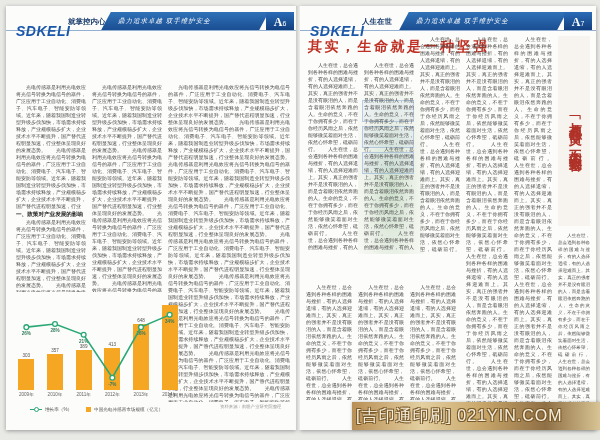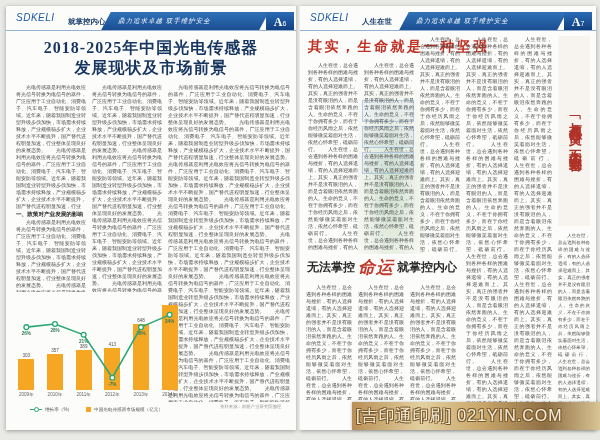--- a/index.html
+++ b/index.html
@@ -4,21 +4,21 @@
 <style>
   html,body{margin:0;padding:0;}
   body{width:600px;height:440px;background:#e9e9e6;font-family:"Liberation Sans",sans-serif;position:relative;overflow:hidden;}
   .pg{position:absolute;top:6px;height:424px;background:#fcfcfa;box-shadow:0 1px 4px rgba(0,0,0,.35);}
   #pgL{left:6px;width:290px;}
   #pgR{left:300px;width:296px;}
   .fold{position:absolute;left:296px;top:6px;width:4px;height:424px;background:linear-gradient(90deg,#c9c9c6,#efefec);}
 
   
   .hdr{position:absolute;left:0;top:6px;width:100%;height:18px;}
-  .hdr .logo{position:absolute;left:10px;top:0;font-style:italic;font-weight:normal;font-size:10px;color:#1a57aa;letter-spacing:.5px;}
+  .hdr .logo{position:absolute;left:10px;top:11px;font-style:italic;font-weight:bold;font-size:14px;color:#1a57aa;letter-spacing:.5px;}
   .hdr .sect{position:absolute;left:62px;top:5px;font-size:7.5px;color:#1c3e6e;font-weight:bold;}
   .hdr .ribbon{position:absolute;top:0;height:18px;background:linear-gradient(180deg,#2f72b8,#1b4e92);transform:skewX(-28deg);}
   .hdr .slogan{position:absolute;top:5px;color:#fff;font-size:6.5px;font-style:italic;font-family:"Liberation Serif",serif;white-space:nowrap;letter-spacing:1px;}
   .hdr .badge{position:absolute;top:0;width:28px;height:18px;background:linear-gradient(180deg,#2a6cb8,#123f7e);color:#fff;text-align:center;}
   .hdr .badge b{font-size:12px;font-family:"Liberation Serif",serif;}
   .hdr .badge i{font-style:normal;font-size:7px;}
   .hline{position:absolute;left:0;top:24px;width:100%;height:1px;background:#2a61a8;opacity:.5;}
 
   .titleL{position:absolute;left:0;top:32px;width:100%;text-align:center;color:#16355f;font-family:"Liberation Serif",serif;font-weight:bold;font-size:16px;line-height:20px;letter-spacing:1px;}
 
@@ -58,24 +58,20 @@
 <div class="pg" id="pgL">
   <div class="hdr">
     <span class="logo">SDKELI</span>
     <span class="sect">就掌控内心</span>
     <div class="ribbon" style="left:100px;width:158px;"></div>
     <span class="slogan" style="left:112px;">鼎力追求卓越  双手维护安全</span>
     <div class="badge" style="left:260px;"><b>A</b><i>6</i></div>
   </div>
   <div class="hline"></div>
 
-  <div class="titleL">
-    <div>2018-2025年中国光电传感器</div>
-    <div>发展现状及市场前景</div>
-  </div>
 
   <div class="col" style="left:10px;top:78px;width:70px;height:208px;">
     <span>　　光电传感器是利用光电效应将光信号转换为电信号的器件，广泛应用于工业自动化、消费电子、汽车电子、智能安防等领域。近年来，随着我国制造业转型升级步伐加快，市场需求持续释放，产业规模稳步扩大，企业技术水平不断提升，国产替代进程明显加速，行业整体呈现良好的发展态势。　　光电传感器是利用光电效应将光信号转换为电信号的器件，广泛应用于工业自动化、消费电子、汽车电子、智能安防等领域。近年来，随着我国制造业转型升级步伐加快，市场需求持续释放，产业规模稳步扩大，企业技术水平不断提升，国产替代进程明显加速，行业</span>
     <div class="subhead">一、政策对产业发展的影响</div>
     <span>　　光电传感器是利用光电效应将光信号转换为电信号的器件，广泛应用于工业自动化、消费电子、汽车电子、智能安防等领域。近年来，随着我国制造业转型升级步伐加快，市场需求持续释放，产业规模稳步扩大，企业技术水平不断提升，国产替代进程明显加速，行业整体呈现良好的发展态势。　　光电传感器是利用光电效应将光信号转换为电信号的器件，广泛应用于工业自动化、消费电子、汽车电子、智能安防等领域。近年来，随着我国制造业转型升级步伐加快，市场需求持续释放，产业规模稳步扩大，企业技术水平不断提升，国产替代进程明显加速，行业整体呈现良好的发展态势。　　光电传感器是利用光电效应将光信号转换为电信号的器件，</span>
     
     
   </div>
   <div class="col" style="left:86px;top:78px;width:70px;height:208px;">
     <span>　　光电传感器是利用光电效应将光信号转换为电信号的器件，广泛应用于工业自动化、消费电子、汽车电子、智能安防等领域。近年来，随着我国制造业转型升级步伐加快，市场需求持续释放，产业规模稳步扩大，企业技术水平不断提升，国产替代进程明显加速，行业整体呈现良好的发展态势。　　光电传感器是利用光电效应将光信号转换为电信号的器件，广泛应用于工业自动化、消费电子、汽车电子、智能安防等领域。近年来，随着我国制造业转型升级步伐加快，市场需求持续释放，产业规模稳步扩大，企业技术水平不断提升，国产替代进程明显加速，行业整体呈现良好的发展态势。　　光电传感器是利用光电效应将光信号转换为电信号的器件，广泛应用于工业自动化、消费电子、汽车电子、智能安防等领域。近年来，随着我国制造业转型升级步伐加快，市场需求持续释放，产业规模稳步扩大，企业技术水平不断提升，国产替代进程明显加速，行业整体呈现良好的发展态势。　　光电传感器是利用光电效应将光信号转换为电信号的器件，广泛应用于工业自动化、消费电子、汽车电子、智能安防等领域。近年来，随着我国制造业转型升级步伐加快，市场需求持续释放，产业规模稳步扩大，企业技术水平不断提升，国产替代进程明显加速，行业整体呈现良好的发展态势。　　光电传感器是利用光电效应将光信号转换为电信号的器件，广泛应用于工业自动化、消费电子、汽车电子、智能安防等领域。近年来，随着我国制造业转型升级步伐加快，市场需求持续释放，产业规模稳步扩大，企业技术水平不断提升，国产替代进程明显加速，行业整体呈现良好的发展态势。　　光电传感器是利用光电效应将光信号转换为电信号的器件，广泛应用于工业自动化、消费电子、汽车电子、智能安防等领域。近年来，随着我国制造业转型升级步伐加快，市场需求持续释放，产业规模稳步扩大，企业技术水平不断提升，国产替代进程明显加速，行业整体呈现良好</span>
@@ -156,25 +152,20 @@
   <div class="col" style="left:8px;top:56px;width:50px;height:190px;">
     <span>　　人生在世，总会遇到各种各样的困难与挫折，有的人选择退缩，有的人选择迎难而上。其实，真正的强者并不是没有眼泪的人，而是含着眼泪依然奔跑的人。生命的意义，不在于你拥有多少，而在于你经历风雨之后，依然能够微笑着面对生活，依然心怀希望，砥砺前行。　　人生在世，总会遇到各种各样的困难与挫折，有的人选择退缩，有的人选择迎难而上。其实，真正的强者并不是没有眼泪的人，而是含着眼泪依然奔跑的人。生命的意义，不在于你拥有多少，而在于你经历风雨之后，依然能够微笑着面对生活，依然心怀希望，砥砺前行。　　人生在世，总会遇到各种各样的困难与挫折，有的人选择退缩，有的人选择迎难而上。其实，真正的强者并不是没有眼泪的人，而是含着眼泪依然奔跑的人。生命的意义，不在于你拥有多少，而在于你经历风雨之后，依然能够微笑着面对生活，依然心怀希望，砥砺前行。　　人生在世，总会遇到各种各样的困难与挫折，有的人选择退缩，有的人选择迎难而上。其实，真正的强者并不是没有眼泪的人，而是含着眼泪依然奔跑的人。生命的意义，不在于你拥有多少，而在于你经历风雨之后，依然能够微笑着面对生活，依然心怀希望，砥砺前行。　　人生在世，总会遇到各种各样的困难与挫折，有的人选择退缩，有的人选择迎难而上。其实，真正的强者并不是没有眼泪的人，而是含着眼泪依然奔跑的人。生命的意义，不在于你拥有多少，而在于你经历风雨之后，依然能够微笑着面对生活，依然心怀希望，砥砺前行。　　人生在世，总会遇到各种各样</span>
   </div>
   <div class="col" style="left:64px;top:56px;width:50px;height:190px;">
     <span>　　人生在世，总会遇到各种各样的困难与挫折，有的人选择退缩，有的人选择迎难而上。其实，真正的强者并不是没有眼泪的人，而是含着眼泪依然奔跑的人。生命的意义，不在于你拥有多少，而在于你经历风雨之后，依然能够微笑着面对生活，依然心怀希望，砥砺前行。　　人生在世，总会遇到各种各样的困难与挫折，有的人选择退缩，有的人选择迎难而上。其实，真正的强者并不是没有眼泪的人，而是含着眼泪依然奔跑的人。生命的意义，不在于你拥有多少，而在于你经历风雨之后，依然能够微笑着面对生活，依然心怀希望，砥砺前行。　　人生在世，总会遇到各种各样的困难与挫折，有的人选择退缩，有的人选择迎难而上。其实，真正的强者并不是没有眼泪的人，而是含着眼泪依然奔跑的人。生命的意义，不在于你拥有多少，而在于你经历风雨之后，依然能够微笑着面对生活，依然心怀希望，砥砺前行。　　人生在世，总会遇到各种各样的困难与挫折，有的人选择退缩，有的人选择迎难而上。其实，真正的强者并不是没有眼泪的人，而是含着眼泪依然奔跑的人。生命的意义，不在于你拥有多少，而在于你经历风雨之后，依然能够微笑着面对生活，依然心怀希望，砥砺前行。　　人生在世，总会遇到各种各样的困难与挫折，有的人选择退缩，有的人选择迎难而上。其实，真正的强者并不是没有眼泪的人，而是含着眼泪依然奔跑的人。生命的意义，不在于你拥有多少，而在于你经历风雨之后，依然能够微笑着面对生活，依然心怀希望，砥砺前行。　　人生在世，总会遇到各种各样</span>
   </div>
   <div class="col" style="left:120px;top:30px;width:40px;height:216px;">
     <span>　　人生在世，总会遇到各种各样的困难与挫折，有的人选择退缩，有的人选择迎难而上。其实，真正的强者并不是没有眼泪的人，而是含着眼泪依然奔跑的人。生命的意义，不在于你拥有多少，而在于你经历风雨之后，依然能够微笑着面对生活，依然心怀希望，砥砺前行。　　人生在世，总会遇到各种各样的困难与挫折，有的人选择退缩，有的人选择迎难而上。其实，真正的强者并不是没有眼泪的人，而是含着眼泪依然奔跑的人。生命的意义，不在于你拥有多少，而在于你经历风雨之后，依然能够微笑着面对生活，依然心怀希望，砥砺前行。　　人生在世，总会遇到各种各样的困难与挫折，有的人选择退缩，有的人选择迎难而上。其实，真正的强者并不是没有眼泪的人，而是含着眼泪依然奔跑的人。生命的意义，不在于你拥有多少，而在于你经历风雨之后，依然能够微笑着面对生活，依然心怀希望，砥砺前行。　　人生在世，总会遇到各种各样的困难与挫折，有的人选择退缩，有的人选择迎难而上。其实，真正的强者并不是没有眼泪的人，而是含着眼泪依然奔跑的人。生命的意义，不在于你拥有多少，而在于你经历风雨之后，依然能够微笑着面对生活，依然心怀希望，砥砺前行。　　人生在世，总会遇到各种各样的困难与挫折，有的人选择退缩，有的人选择迎难而上。其实，真正的强者并不是没有眼泪的人，而是含着眼泪依然奔跑的人。生命的意义</span>
   </div>
 
-  <div class="headline2">
-    <span>无法掌控</span>
-    <span class="script">命运</span>
-    <span>就掌控内心</span>
-  </div>
   <div class="col" style="left:6px;top:278px;width:46px;height:116px;">
     <span>　　人生在世，总会遇到各种各样的困难与挫折，有的人选择退缩，有的人选择迎难而上。其实，真正的强者并不是没有眼泪的人，而是含着眼泪依然奔跑的人。生命的意义，不在于你拥有多少，而在于你经历风雨之后，依然能够微笑着面对生活，依然心怀希望，砥砺前行。　　人生在世，总会遇到各种各样的困难与挫折，有的人选择退缩，有的人选择迎难而上。其实，真正的强者并不是没有眼泪的人，而是含着眼泪依然奔跑的人。生命的意义，不在于你拥有多少，而在于你经历风雨之后，依然能够微笑着面对生活，依然心怀希望，砥砺前行。　　人生在世，总会遇到各种各样的困难与挫折，有的人选择退缩，有的人选择迎难而上。其实，真正的强者并不是没有眼泪的人，而是含着眼泪依然奔跑的人。生命的意义，不在于你拥有多少，而在于你经历风雨之后，依然能够微笑着面对生活，依然心怀希望，砥砺前行。　　人生在世，总会遇到各种各样的困</span>
   </div>
   <div class="col" style="left:58px;top:278px;width:46px;height:116px;">
     <span>　　人生在世，总会遇到各种各样的困难与挫折，有的人选择退缩，有的人选择迎难而上。其实，真正的强者并不是没有眼泪的人，而是含着眼泪依然奔跑的人。生命的意义，不在于你拥有多少，而在于你经历风雨之后，依然能够微笑着面对生活，依然心怀希望，砥砺前行。　　人生在世，总会遇到各种各样的困难与挫折，有的人选择退缩，有的人选择迎难而上。其实，真正的强者并不是没有眼泪的人，而是含着眼泪依然奔跑的人。生命的意义，不在于你拥有多少，而在于你经历风雨之后，依然能够微笑着面对生活，依然心怀希望，砥砺前行。　　人生在世，总会遇到各种各样的困难与挫折，有的人选择退缩，有的人选择迎难而上。其实，真正的强者并不是没有眼泪的人，而是含着眼泪依然奔跑的人。生命的意义，不在于你拥有多少，而在于你经历风雨之后，依然能够微笑着面对生活，依然心怀希望，砥砺前行。　　人生在世，总会遇到各种各样的困</span>
   </div>
   <div class="col" style="left:110px;top:278px;width:46px;height:116px;">
     <span>　　人生在世，总会遇到各种各样的困难与挫折，有的人选择退缩，有的人选择迎难而上。其实，真正的强者并不是没有眼泪的人，而是含着眼泪依然奔跑的人。生命的意义，不在于你拥有多少，而在于你经历风雨之后，依然能够微笑着面对生活，依然心怀希望，砥砺前行。　　人生在世，总会遇到各种各样的困难与挫折，有的人选择退缩，有的人选择迎难而上。其实，真正的强者并不是没有眼泪的人，而是含着眼泪依然奔跑的人。生命的意义，不在于你拥有多少，而在于你经历风雨之后，依然能够微笑着面对生活，依然心怀希望，砥砺前行。　　人生在世，总会遇到各种各样的困难与挫折，有的人选择退缩，有的人选择迎难而上。其实，真正的强者并不是没有眼泪的人，而是含着眼泪依然奔跑的人。生命的意义，不在于你拥有多少，而在于你经历风雨之后，依然能够微笑着面对生活，依然心怀希望，砥砺前行。　　人生在世，总会遇到各种各样的困</span>
   </div>
 

